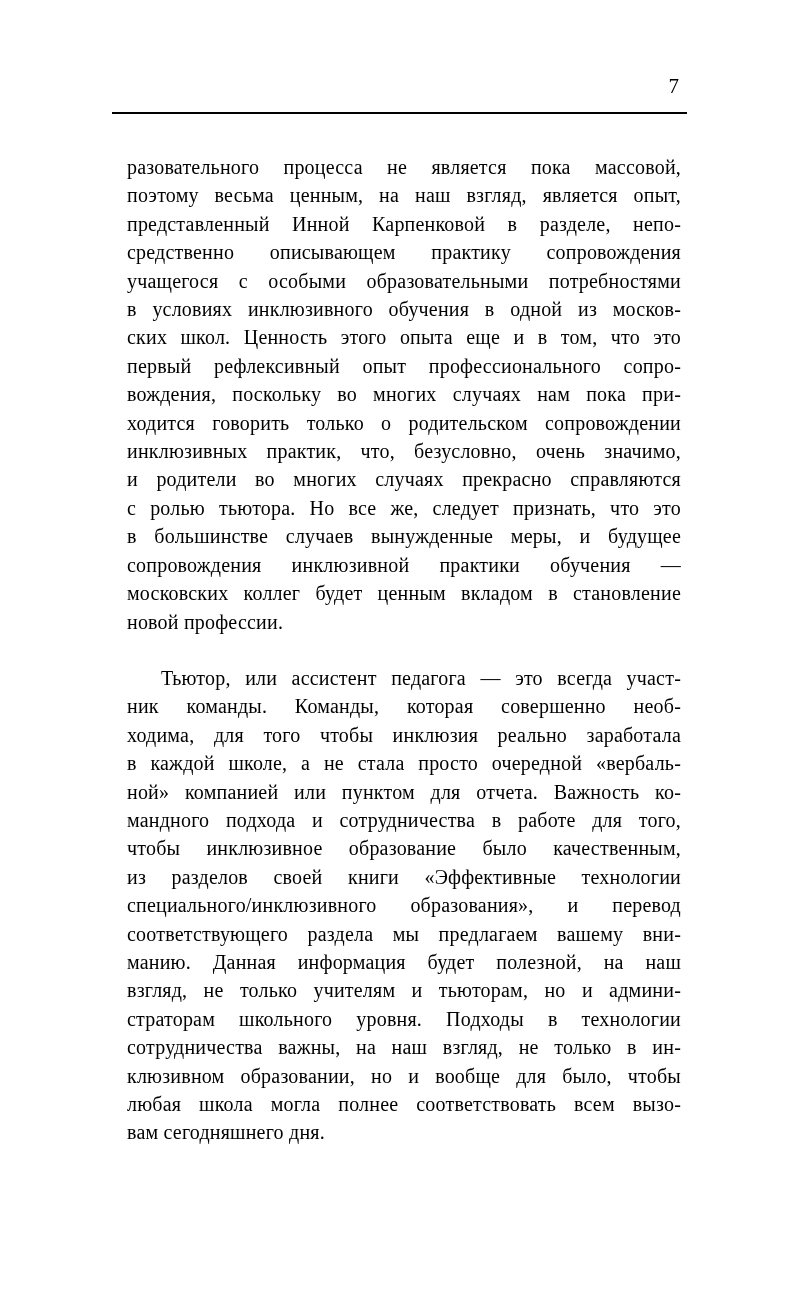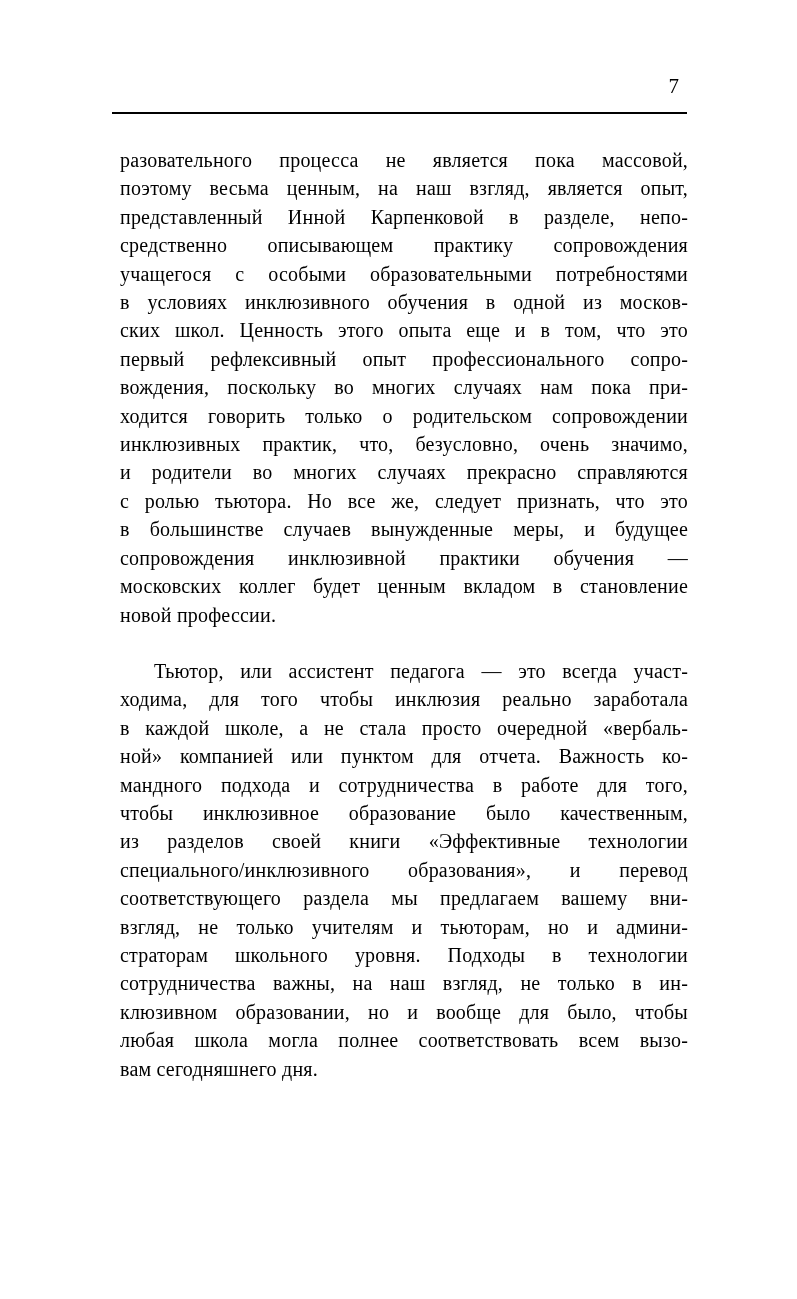--- a/index.html
+++ b/index.html
@@ -38,21 +38,21 @@
   .text-block {
     position: absolute;
     top: 146px;
     left: 120px;
     width: 568px;
     font-size: 20px;
     line-height: 28.4px;
     letter-spacing: 0.2px;
   }
   .paragraph {
-    margin: 0;
+    margin: 7px;
   }
   .paragraph-2 {
     margin-top: 28px;
   }
   .line {
     text-align: justify;
     text-align-last: justify;
     white-space: normal;
   }
   .line-last {
@@ -88,28 +88,30 @@
       <div class="line">и родители во многих случаях прекрасно справляются</div>
       <div class="line">с ролью тьютора. Но все же, следует признать, что это</div>
       <div class="line">в большинстве случаев вынужденные меры, и будущее</div>
       <div class="line">сопровождения инклюзивной практики обучения —</div>
       <div class="line">московских коллег будет ценным вкладом в становление</div>
       <div class="line line-last">новой профессии.</div>
     </div>
 
     <div class="paragraph paragraph-2">
       <div class="line line-indent">Тьютор, или ассистент педагога — это всегда участ-</div>
+      <div class="line">ник команды. Команды, которая совершенно необ-</div>
       <div class="line">ходима, для того чтобы инклюзия реально заработала</div>
       <div class="line">в каждой школе, а не стала просто очередной «вербаль-</div>
       <div class="line">ной» компанией или пунктом для отчета. Важность ко-</div>
       <div class="line">мандного подхода и сотрудничества в работе для того,</div>
       <div class="line">чтобы инклюзивное образование было качественным,</div>
       <div class="line">из разделов своей книги «Эффективные технологии</div>
       <div class="line">специального/инклюзивного образования», и перевод</div>
       <div class="line">соответствующего раздела мы предлагаем вашему вни-</div>
+      <div class="line">манию. Данная информация будет полезной, на наш</div>
       <div class="line">взгляд, не только учителям и тьюторам, но и админи-</div>
       <div class="line">страторам школьного уровня. Подходы в технологии</div>
       <div class="line">сотрудничества важны, на наш взгляд, не только в ин-</div>
       <div class="line">клюзивном образовании, но и вообще для было, чтобы</div>
       <div class="line">любая школа могла полнее соответствовать всем вызо-</div>
       <div class="line line-last">вам сегодняшнего дня.</div>
     </div>
 
   </div>
 

